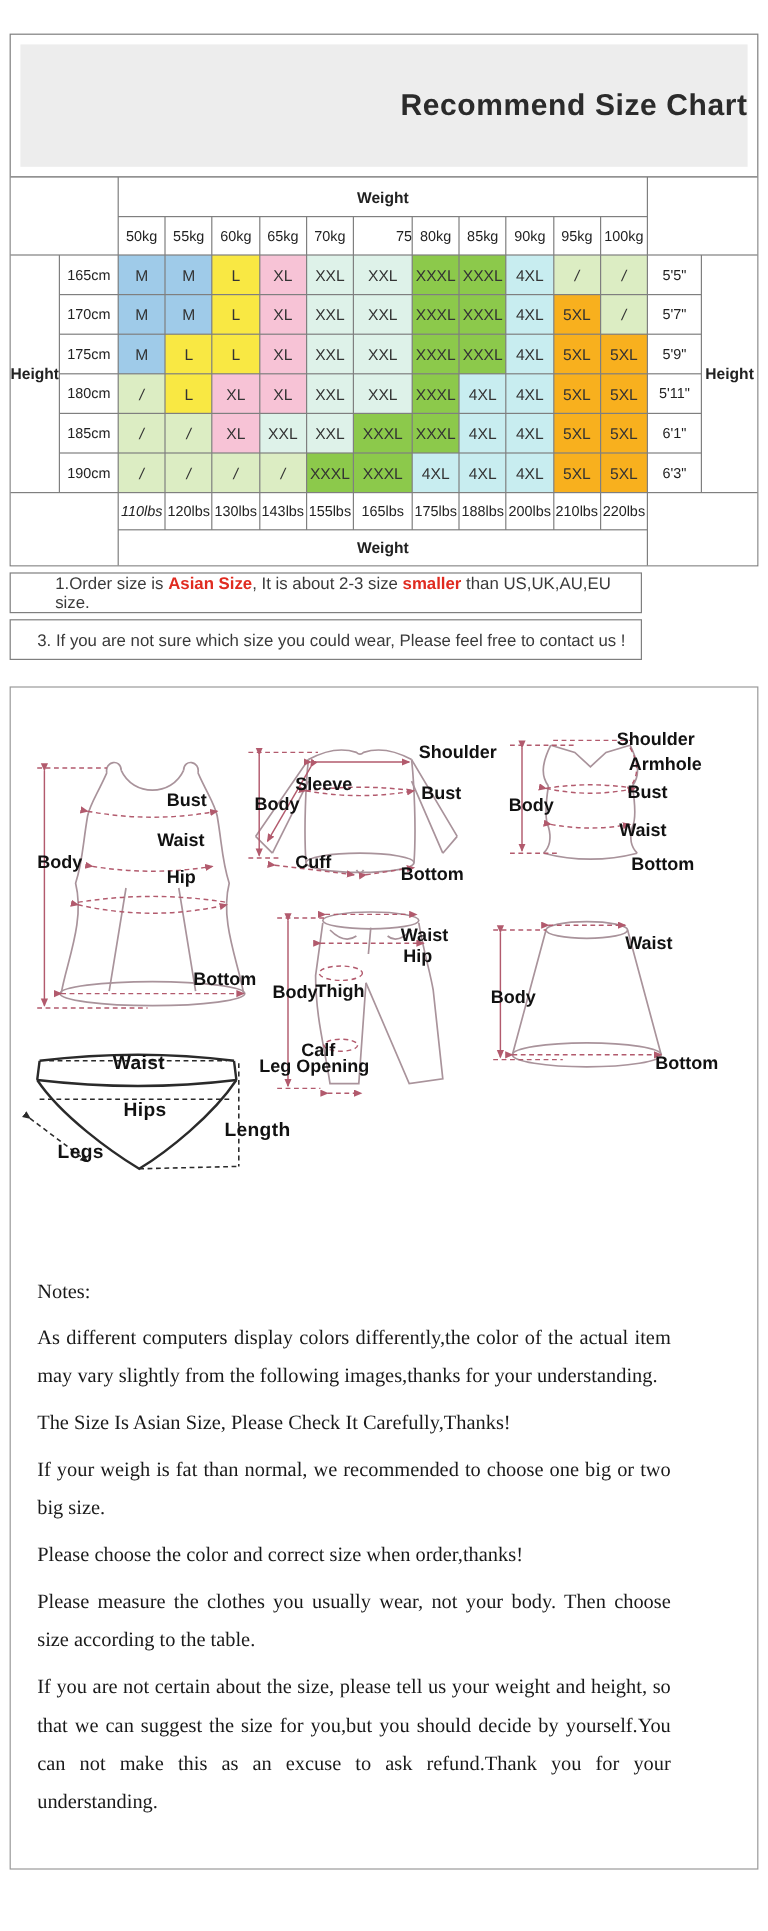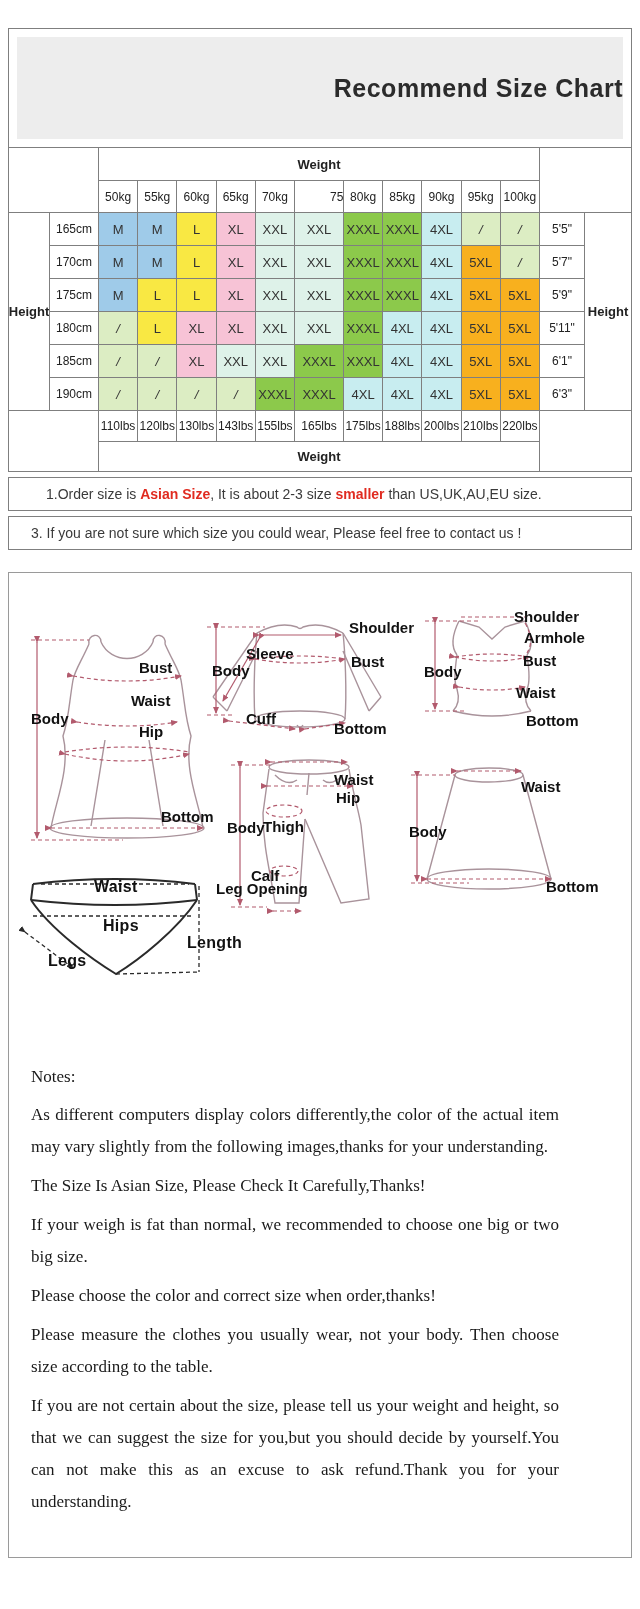--- a/index.html
+++ b/index.html
@@ -9,21 +9,21 @@
   .panel-a{width:624px;margin:28px 0 0 8px;border:1px solid #7f7f7f;background:#fff;}
   .title-band{margin:8px;height:102px;background:#ededed;display:flex;align-items:center;justify-content:flex-end;}
   .title-band h1{font-size:25px;font-weight:bold;color:#2b2b2b;margin:0;letter-spacing:.5px;}
   .size-table{display:grid;width:100%;grid-template-columns:40px 48px repeat(11,1fr) 44px 46px;
     grid-template-rows:32px 31px repeat(6,32px) 30px 29px;gap:1px;background:#7f7f7f;border-top:1px solid #7f7f7f;}
   .cell{background:#fff;display:flex;align-items:center;justify-content:center;font-size:12px;color:#222;overflow:hidden;}
   .cell.bold{font-weight:bold;font-size:13px;}
   .cell.size{font-size:13px;color:#333;}
   .cell.size.slash{font-style:italic;}
   
-  .note-box{width:624px;margin:5px 0 0 8px;border:1px solid #7f7f7f;min-height:34px;display:flex;align-items:center;
+  .note-box{width:527px;margin:5px 0 0 8px;border:1px solid #7f7f7f;min-height:34px;display:flex;align-items:center;
     font-size:14px;color:#3a3a3a;background:#fff;}
   .note-box .red{color:#e02b20;font-weight:bold;}
   .np1{padding-left:37px;}.np2{padding-left:22px;}.np3{padding-left:22px;}
   
   .panel-b{width:624px;height:986px;margin:22px 0 0 8px;border:1px solid #9a9a9a;background:#fff;}
   .diagrams{position:relative;width:100%;height:462px;}
   .diagrams svg{position:absolute;overflow:visible;}
   .dlabel{position:absolute;font-size:15px;font-weight:bold;color:#111;white-space:nowrap;line-height:1;}
   .dlabel.big{font-size:16px;letter-spacing:.3px;}
   .garment{stroke:#a9939b;fill:none;stroke-width:1.4;}
@@ -143,21 +143,21 @@
       <div class="cell size" style="grid-area: 8 / 7; background: rgb(140, 201, 75);">XXXL</div>
       <div class="cell size" style="grid-area: 8 / 8; background: rgb(140, 201, 75);">XXXL</div>
       <div class="cell size" style="grid-area: 8 / 9; background: rgb(200, 237, 240);">4XL</div>
       <div class="cell size" style="grid-area: 8 / 10; background: rgb(200, 237, 240);">4XL</div>
       <div class="cell size" style="grid-area: 8 / 11; background: rgb(200, 237, 240);">4XL</div>
       <div class="cell size" style="grid-area: 8 / 12; background: rgb(248, 176, 30);">5XL</div>
       <div class="cell size" style="grid-area: 8 / 13; background: rgb(248, 176, 30);">5XL</div>
       <div class="cell" style="grid-area: 8 / 14;">6'3"</div>
       <div class="cell bold" style="grid-area: 3 / 15 / 9;">Height</div>
       <div class="cell" style="grid-area: 9 / 1 / 11 / 3;"></div>
-      <div class="cell" style="grid-area: 9 / 3;">110lbs</div>
+      <div class="cell" style="grid-area: 9 / 3; font-style: italic;">110lbs</div>
       <div class="cell" style="grid-area: 9 / 4;">120lbs</div>
       <div class="cell" style="grid-area: 9 / 5;">130lbs</div>
       <div class="cell" style="grid-area: 9 / 6;">143lbs</div>
       <div class="cell" style="grid-area: 9 / 7;">155lbs</div>
       <div class="cell" style="grid-area: 9 / 8;">165lbs</div>
       <div class="cell" style="grid-area: 9 / 9;">175lbs</div>
       <div class="cell" style="grid-area: 9 / 10;">188lbs</div>
       <div class="cell" style="grid-area: 9 / 11;">200lbs</div>
       <div class="cell" style="grid-area: 9 / 12;">210lbs</div>
       <div class="cell" style="grid-area: 9 / 13;">220lbs</div>

